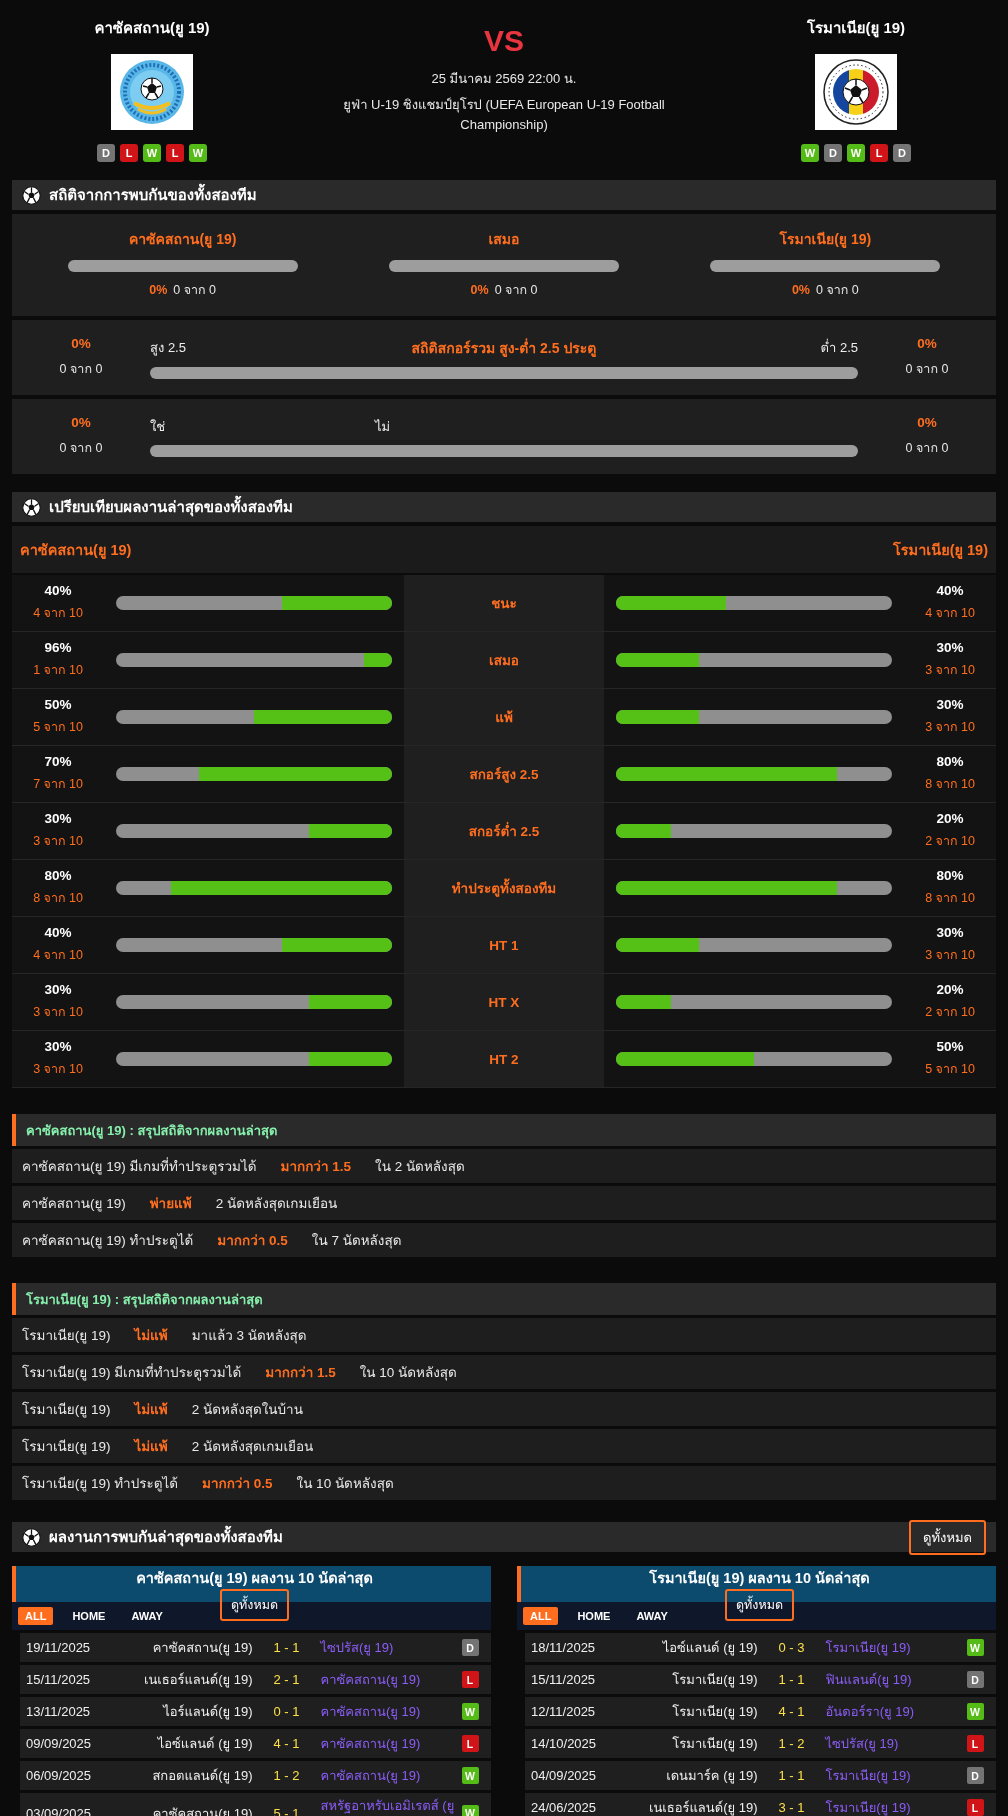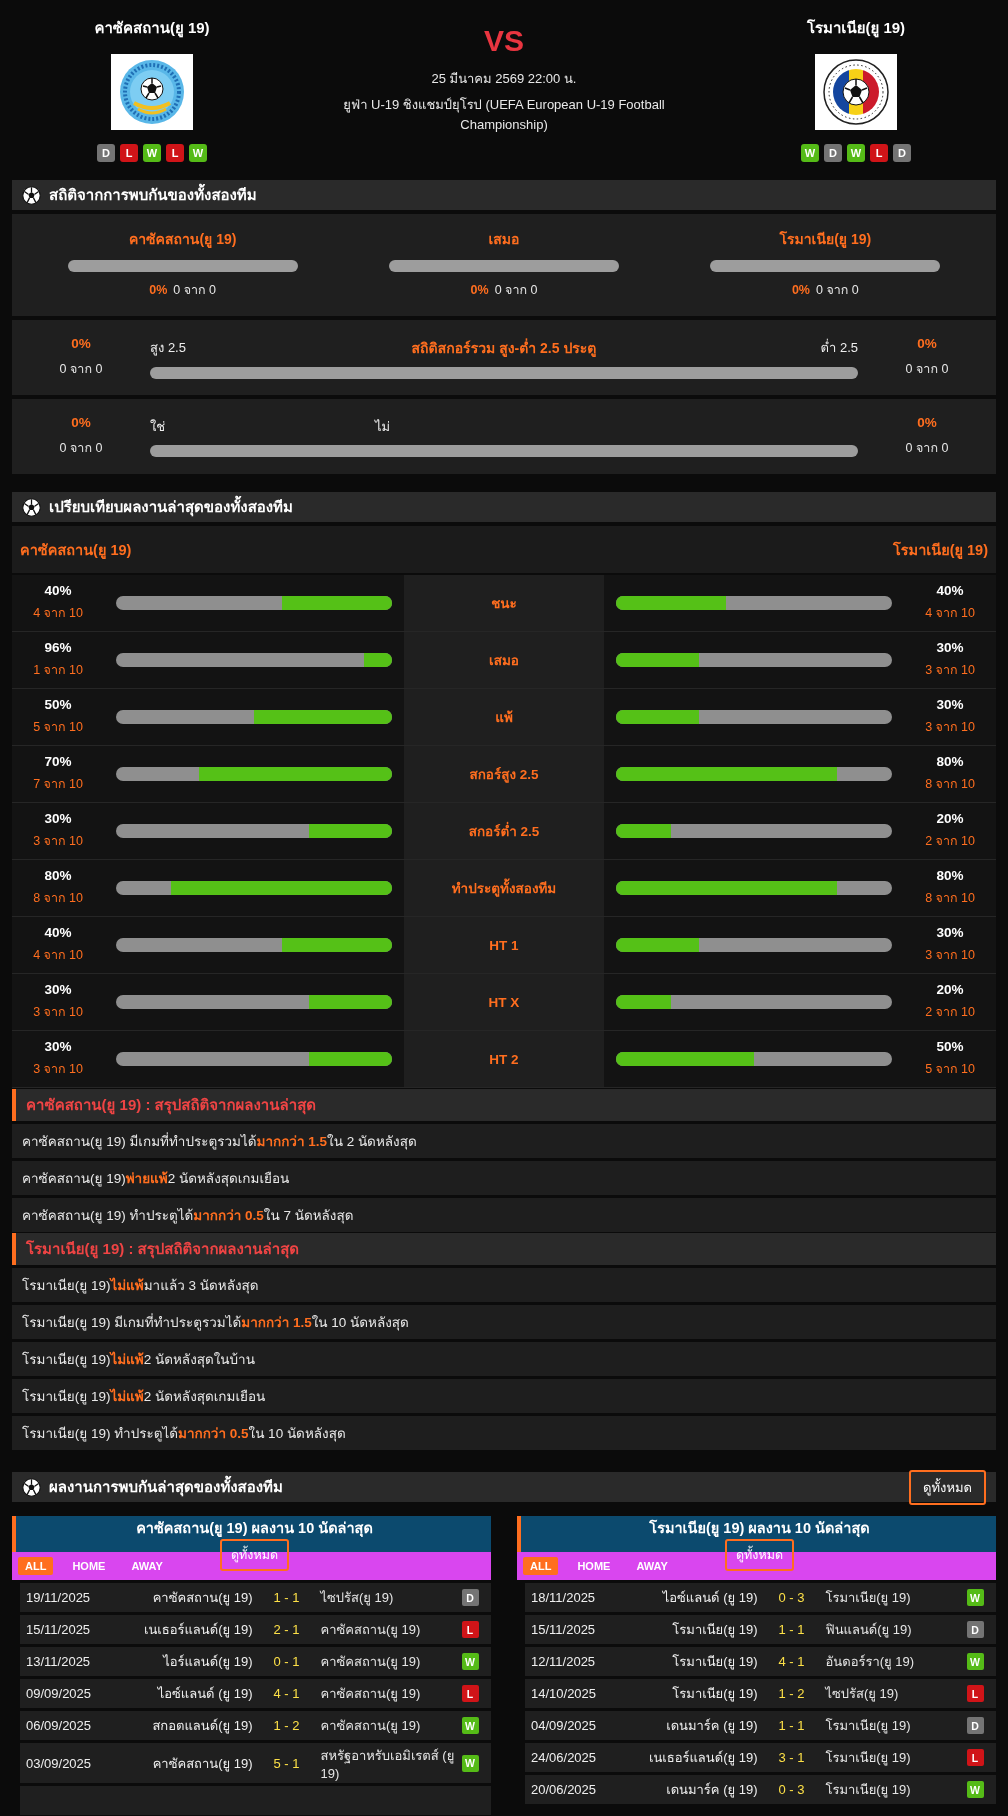--- a/index.html
+++ b/index.html
@@ -70,41 +70,41 @@
   .cmp-barwrap { flex:1; padding:0 12px; }
   .cbar { width:100%; height:14px; background:#8f8f8f; border-radius:7px; position:relative; overflow:hidden; }
   .cbar .fillbar { position:absolute; top:0; bottom:0; background:#55c117; }
   .cbar.anchor-right .fillbar { right:0; }
   .cbar.anchor-left .fillbar { left:0; }
   .cmp-label { width:200px; background:#1f1f1f; justify-content:center; color:#ff6e1f; font-weight:bold;
     font-size:13.5px; text-align:center; min-height:42px; }
 
   
   .summary-header { background:#2a2a2a; border-left:4px solid #ff6e1f; height:32px; display:flex; align-items:center;
-    padding:0 10px; font-size:15px; font-weight:bold; color:#ef4444; margin-top:1px; }
+    padding:0 10px; font-size:13px; font-weight:bold; color:#86efac; margin-top:26px; }
   .summary-row { background:#1e1e1e; min-height:30px; display:flex; align-items:center; padding:6px 10px;
-    margin-top:3px; font-size:13.5px; color:#e8e8e8; }
+    margin-top:3px; font-size:13.5px; color:#e8e8e8;gap:24px; }
   .hl { color:#ff6e1f; font-weight:bold; }
 
   
   .tables-wrap { display:flex; gap:26px; margin-top:14px; }
   .team-table { flex:1; min-width:0; }
   .table-header { background:#0c4a6e; border-left:4px solid #ff6e1f; height:36px; display:flex; align-items:center;
     padding:0 8px 0 10px;flex-direction:column; }
   .table-title { font-size:14.5px; font-weight:bold; color:#fff; flex:1; }
   .table-header .view-all-btn { padding:4px 9px; font-size:12.5px; }
-  .tabs-row { background:#d946ef; display:flex; align-items:center; gap:12px; padding:5px 6px; }
+  .tabs-row { background:#0f172a; display:flex; align-items:center; gap:12px; padding:5px 6px; }
   .tab { font-size:11px; font-weight:bold; color:#fff; padding:3px 7px; border-radius:2px; cursor:pointer; }
   .tab.active { background:#ff6e1f; }
   .match-row { background:#1f1f1f; display:flex; align-items:center; min-height:29px; margin-top:3px;
     padding:2px 6px; font-size:13px;margin-left:8px; }
   .m-date { width:92px; color:#efefef; }
   .m-home { flex:1; text-align:right; padding-right:8px; color:#efefef; }
   .m-score { width:52px; text-align:center; color:#fde047; }
-  .m-away { flex:1; text-align:left; padding-left:8px; color:#e5e5e5; }
+  .m-away { flex:1; text-align:left; padding-left:8px; color:#8b5cf6; }
   .m-res { width:30px; display:flex; justify-content:center; }
   .m-res .form-badge { width:17px; height:17px; font-size:10.5px; border-radius:2px; }
 </style>
 </head>
 <body>
 
 <div class="match-header">
   <div class="team-col">
     <div class="team-name">คาซัคสถาน(ยู 19)</div>
     <div class="team-logo">

